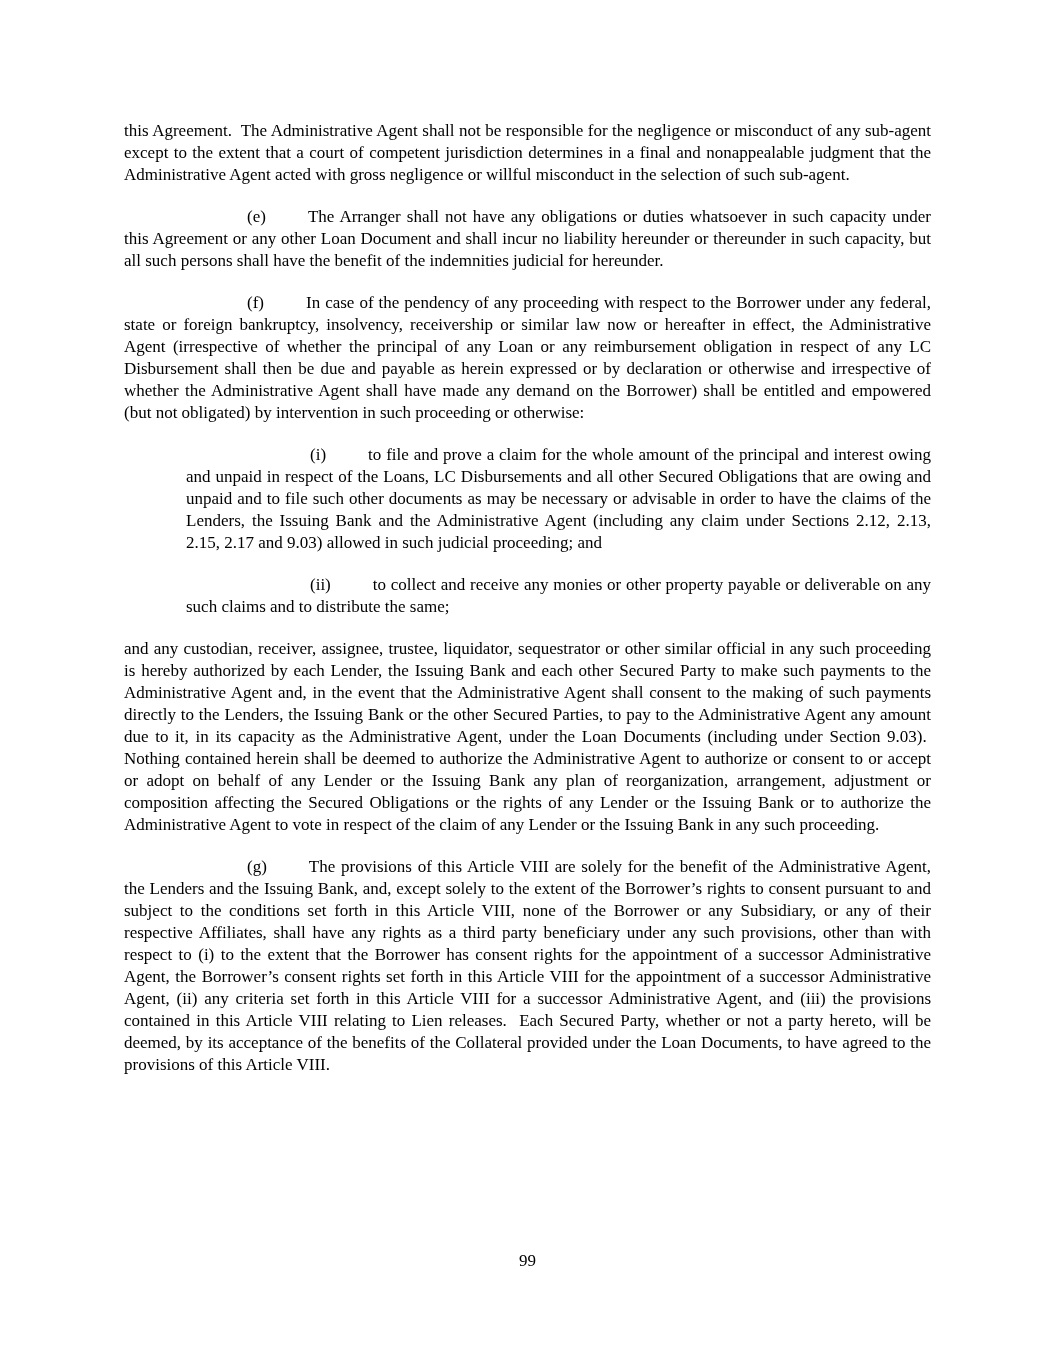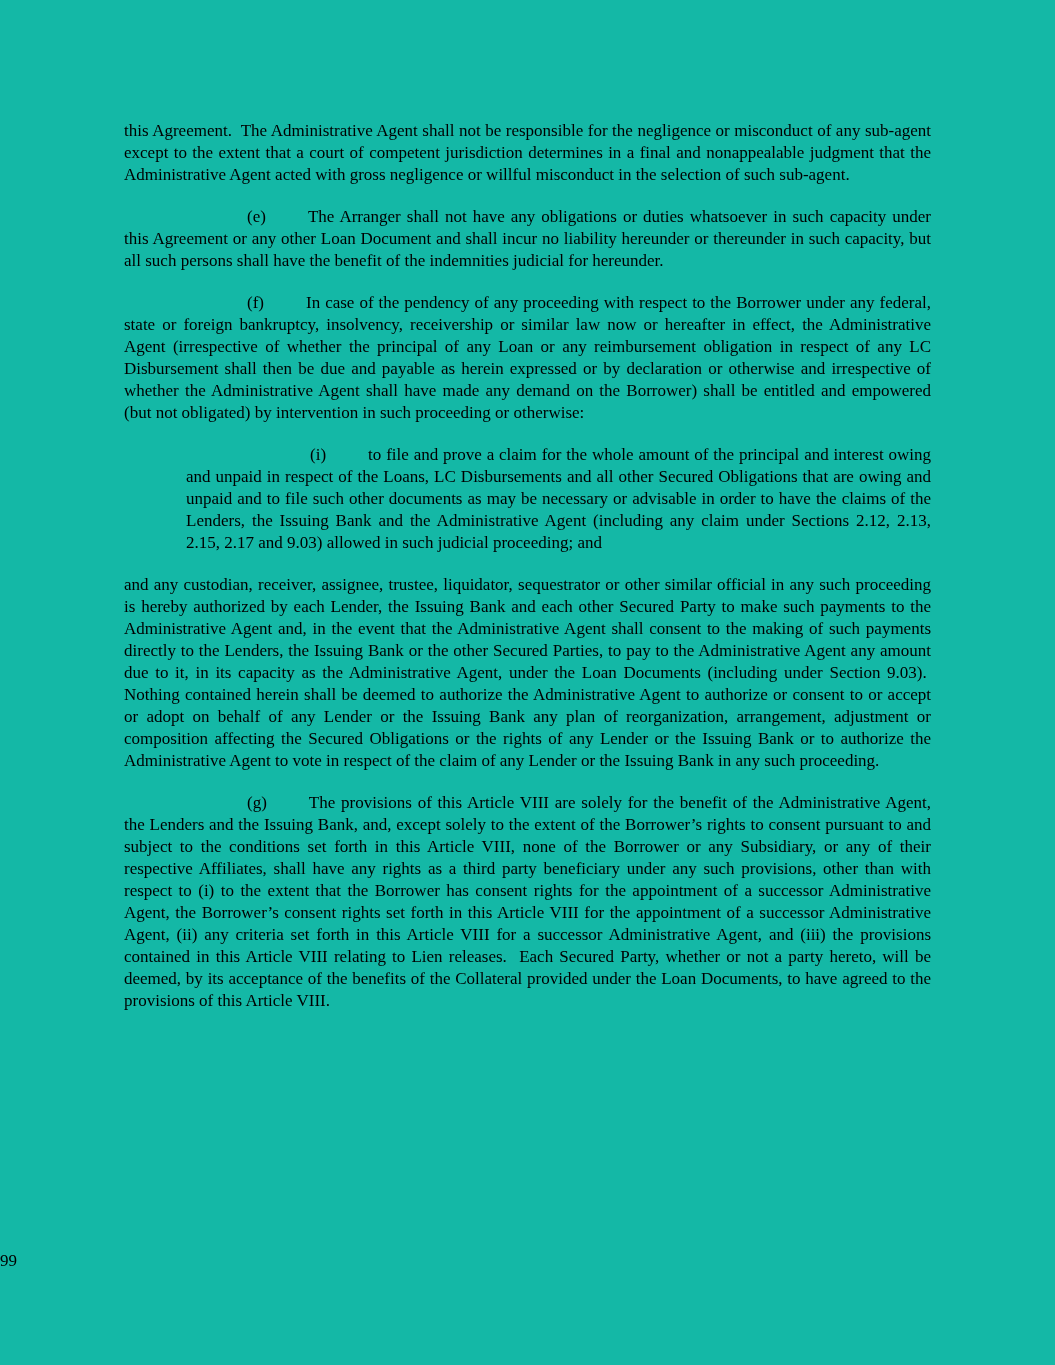--- a/index.html
+++ b/index.html
@@ -5,21 +5,21 @@
   html, body {
     margin: 0;
     padding: 0;
     background: #e8e8e8;
   }
   .page {
     position: relative;
     width: 1055px;
     height: 1365px;
     margin: 0 auto;
-    background: #14b8a6;
+    background: #ffffff;
     font-family: "Liberation Serif", "DejaVu Serif", serif;
     font-size: 17px;
     line-height: 22px;
     color: #000000;
     overflow: hidden;
   }
   .content {
     position: absolute;
     left: 124px;
     top: 120px;
@@ -40,29 +40,30 @@
     display: inline-block;
     width: 42px;
   }
   .u {
   }
   .page-number {
     position: absolute;
     top: 1250px;
     left: 0;
     width: 100%;
-    text-align: left;
+    text-align: center;
   }
 </style>
 </head>
 <body>
 
 <div class="page">
   <div class="content">
       <p class="block body"><span>this Agreement.&nbsp; The Administrative Agent shall not be responsible for the negligence or misconduct of any sub-agent except to the extent that a court of competent jurisdiction determines in a final and nonappealable judgment that the Administrative Agent acted with gross negligence or willful misconduct in the selection of such sub-agent.</span></p>
       <p class="block lettered"><span>(e)</span><span class="tab"></span><span>The Arranger shall not have any obligations or duties whatsoever in such capacity under this Agreement or any other Loan Document and shall incur no liability hereunder or thereunder in such capacity, but all such persons shall have the benefit of the indemnities judicial for hereunder.</span></p>
       <p class="block lettered"><span>(f)</span><span class="tab"></span><span>In case of the pendency of any proceeding with respect to the Borrower under any federal, state or foreign bankruptcy, insolvency, receivership or similar law now or hereafter in effect, the Administrative Agent (irrespective of whether the principal of any Loan or any reimbursement obligation in respect of any LC Disbursement shall then be due and payable as herein expressed or by declaration or otherwise and irrespective of whether the Administrative Agent shall have made any demand on the Borrower) shall be entitled and empowered (but not obligated) by intervention in such proceeding or otherwise:</span></p>
       <p class="block subitem"><span>(i)</span><span class="tab"></span><span>to file and prove a claim for the whole amount of the principal and interest owing and unpaid in respect of the Loans, LC Disbursements and all other Secured Obligations that are owing and unpaid and to file such other documents as may be necessary or advisable in order to have the claims of the Lenders, the Issuing Bank and the Administrative Agent (including any claim under Sections 2.12, 2.13, 2.15, 2.17 and 9.03) allowed in such judicial proceeding; and</span></p>
+      <p class="block subitem"><span>(ii)</span><span class="tab"></span><span>to collect and receive any monies or other property payable or deliverable on any such claims and to distribute the same;</span></p>
       <p class="block body"><span>and any custodian, receiver, assignee, trustee, liquidator, sequestrator or other similar official in any such proceeding is hereby authorized by each Lender, the Issuing Bank and each other Secured Party to make such payments to the Administrative Agent and, in the event that the Administrative Agent shall consent to the making of such payments directly to the Lenders, the Issuing Bank or the other Secured Parties, to pay to the Administrative Agent any amount due to it, in its capacity as the Administrative Agent, under the Loan Documents (including under Section 9.03).&nbsp; Nothing contained herein shall be deemed to authorize the Administrative Agent to authorize or consent to or accept or adopt on behalf of any Lender or the Issuing Bank any plan of reorganization, arrangement, adjustment or composition affecting the Secured Obligations or the rights of any Lender or the Issuing Bank or to authorize the Administrative Agent to vote in respect of the claim of any Lender or the Issuing Bank in any such proceeding.</span></p>
       <p class="block lettered"><span>(g)</span><span class="tab"></span><span>The provisions of this </span><span class="u">Article VIII</span><span> are solely for the benefit of the Administrative Agent, the Lenders and the Issuing Bank, and, except solely to the extent of the Borrower’s rights to consent pursuant to and subject to the conditions set forth in this </span><span class="u">Article VIII</span><span>, none of the Borrower or any Subsidiary, or any of their respective Affiliates, shall have any rights as a third party beneficiary under any such provisions, other than with respect to (i) to the extent that the Borrower has consent rights for the appointment of a successor Administrative Agent, the Borrower’s consent rights set forth in this </span><span class="u">Article VIII</span><span> for the appointment of a successor Administrative Agent, (ii) any criteria set forth in this </span><span class="u">Article VIII</span><span> for a successor Administrative Agent, and (iii) the provisions contained in this </span><span class="u">Article VIII</span><span> relating to Lien releases.&nbsp; Each Secured Party, whether or not a party hereto, will be deemed, by its acceptance of the benefits of the Collateral provided under the Loan Documents, to have agreed to the provisions of this </span><span class="u">Article VIII</span><span>.</span></p>
     </div>
   <div class="page-number">99</div>
 </div>
 
 </body></html>

